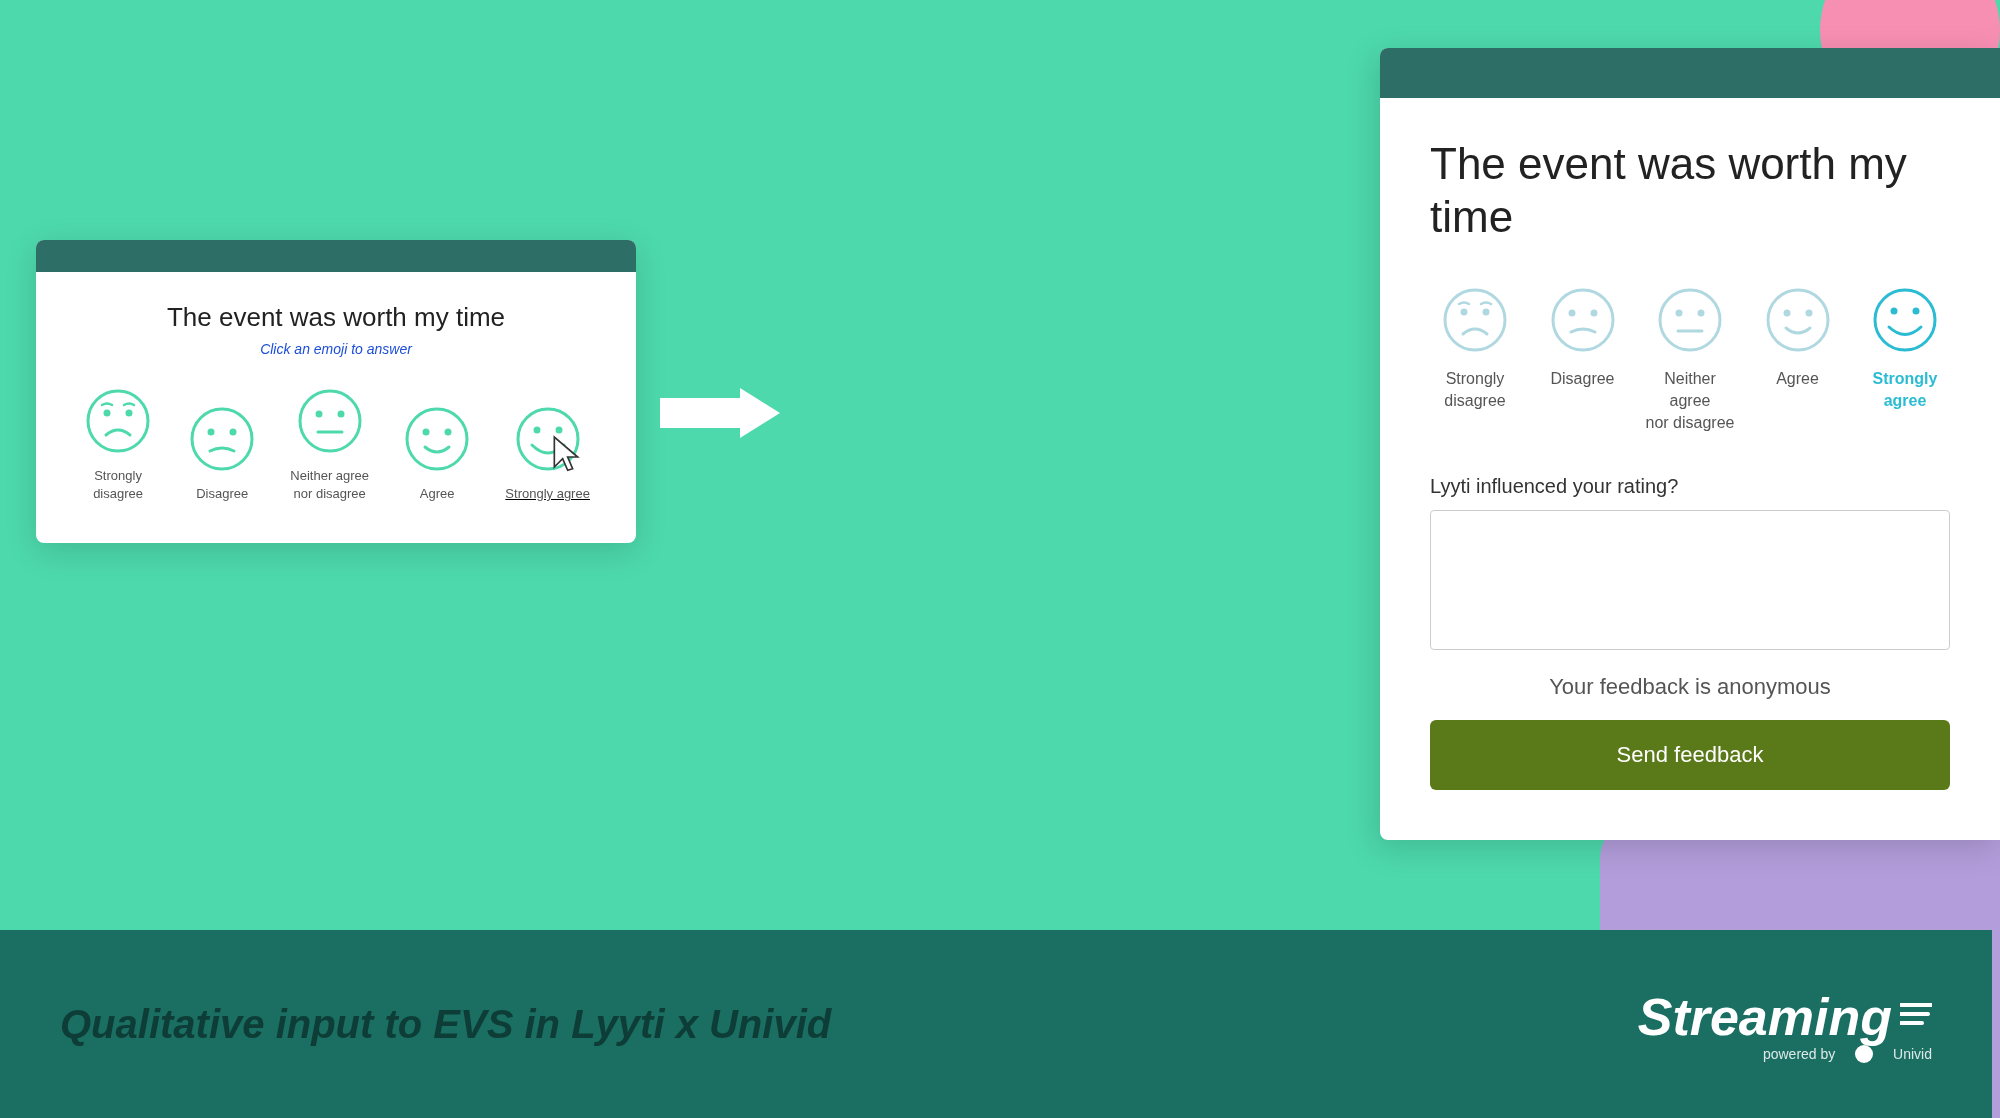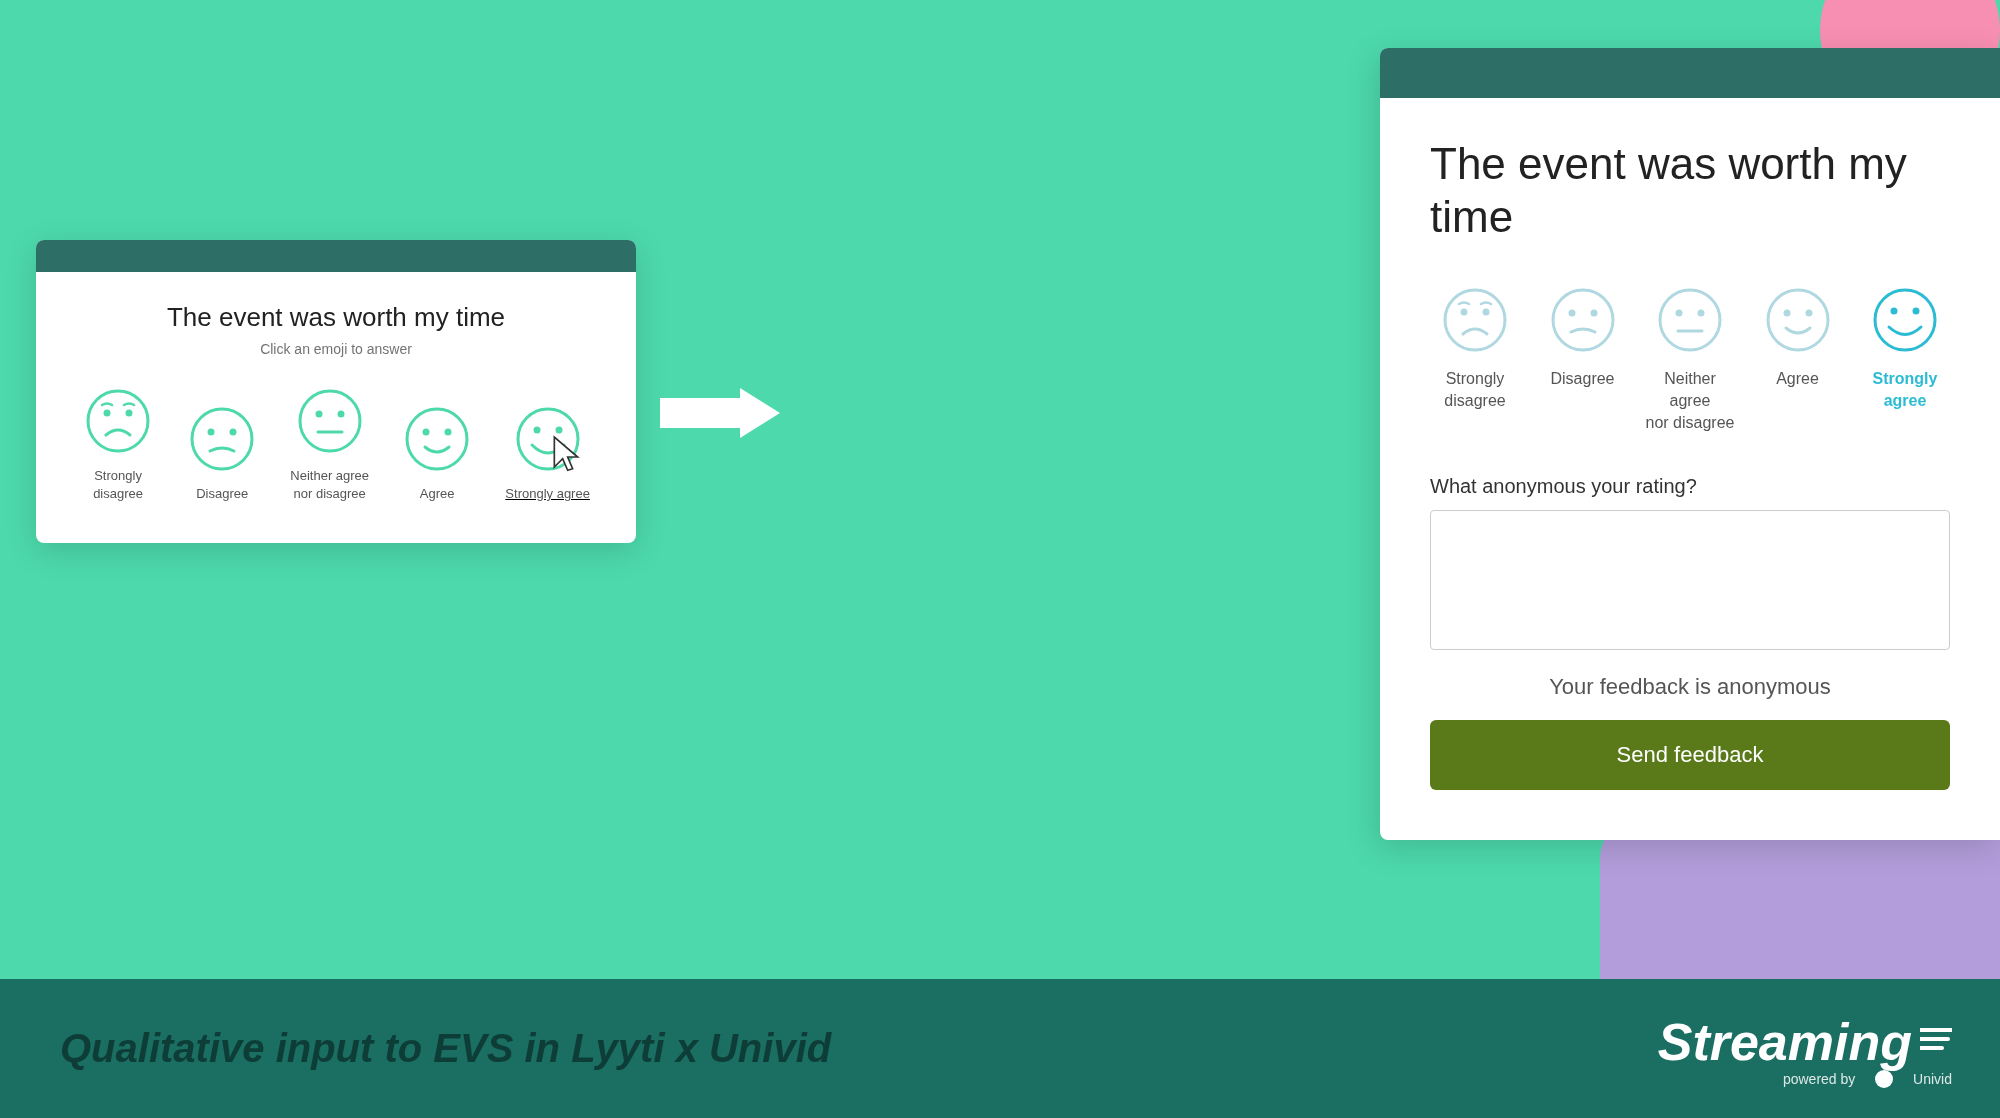--- a/index.html
+++ b/index.html
@@ -55,23 +55,24 @@
     }
     .small-card-title {
       font-size: 26px;
       color: #222;
       text-align: center;
       margin-bottom: 8px;
       font-weight: 400;
     }
     .small-card-subtitle {
       font-size: 14px;
-      color: #737373;
+      color: #1d4ed8;
       text-align: center;
       margin-bottom: 28px;
+      font-style: italic;
     }
     .emoji-row {
       display: flex;
       justify-content: space-around;
       align-items: flex-end;
       padding: 0 10px;
     }
     .emoji-item {
       display: flex;
       flex-direction: column;
@@ -192,27 +193,27 @@
     
     svg.emoji circle.face { fill: none; stroke: #4dd9ac; stroke-width: 3; }
     svg.emoji circle.eye { fill: #4dd9ac; }
     svg.emoji path.mouth { fill: none; stroke: #4dd9ac; stroke-width: 3; stroke-linecap: round; }
     svg.emoji path.eyebrow { fill: none; stroke: #4dd9ac; stroke-width: 2.5; stroke-linecap: round; }
 
     .bottom-bar-inner {
       position: absolute;
       bottom: 0;
       left: 0;
-      right: 0;
-      height: 139px;
+      right: 8px;
+      height: 188px;
       background: #1a6e62;
       z-index: 2;
       display: flex;
       align-items: center;
-      padding: 0 48px 0 60px;
+      padding: 0 60px 0 60px;
       justify-content: space-between;
     }
 
     .qualitative-text {
       font-size: 40px;
       font-style: italic;
       font-weight: 800;
       color: #0d3d36;
     }
 
@@ -376,21 +377,21 @@
         <svg class="emoji big-emoji-face" viewBox="0 0 72 72">
           <circle cx="36" cy="36" r="30" fill="none" stroke="#2bbcd4" stroke-width="3"></circle>
           <circle cx="25" cy="27" r="3.5" fill="#2bbcd4"></circle>
           <circle cx="47" cy="27" r="3.5" fill="#2bbcd4"></circle>
           <path d="M20 43 Q36 58 52 43" fill="none" stroke="#2bbcd4" stroke-width="3" stroke-linecap="round"></path>
         </svg>
         <span class="big-emoji-label" style="color:#2bbcd4;font-weight:600;">Strongly<br>agree</span>
       </div>
     </div>
 
-    <div class="rating-question">What anonymous your rating?</div>
+    <div class="rating-question">Lyyti influenced your rating?</div>
     <textarea class="rating-textarea" placeholder="" style=""></textarea>
     <div class="anonymous-text">Your feedback is anonymous</div>
     <button class="send-btn">Send feedback</button>
   </div>
 </div>
 
 <div class="bottom-bar-inner">
   <div class="qualitative-text">Qualitative input to EVS in Lyyti x Univid</div>
   <div class="streaming-badge-wrap">
     <div style="display:flex;align-items:center;gap:8px;margin-top:6px;">

